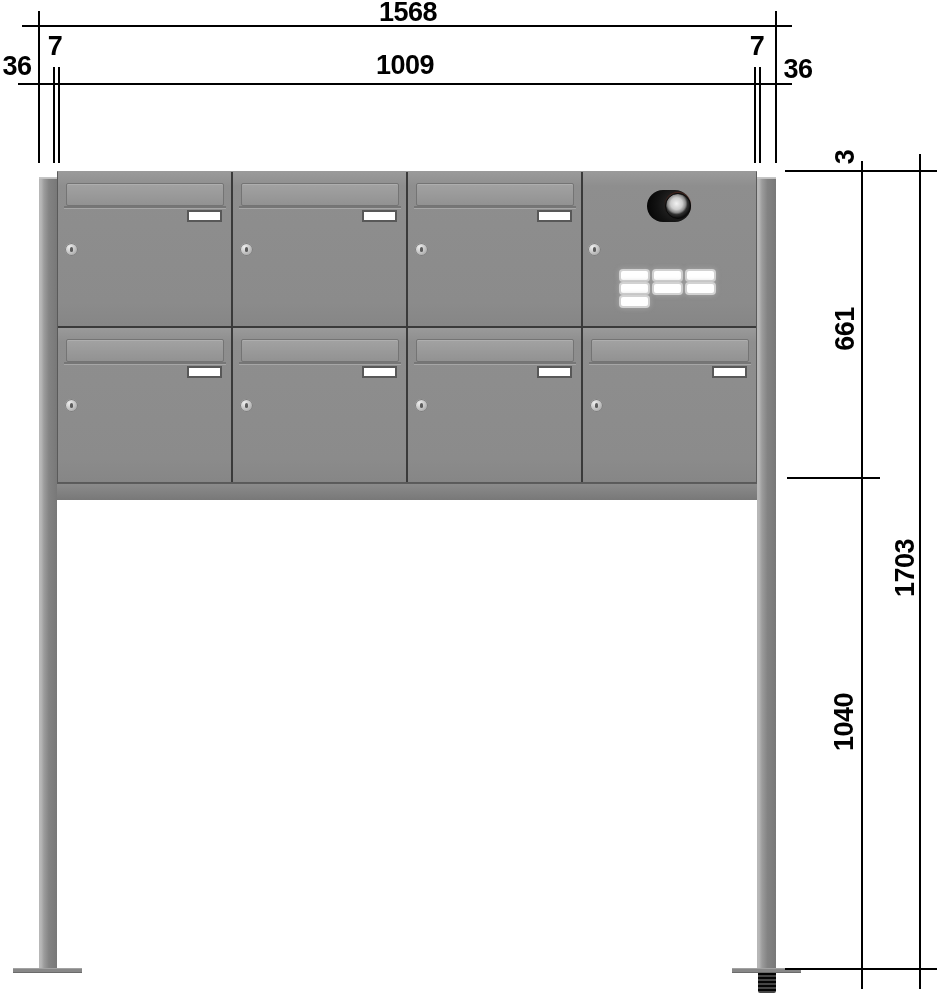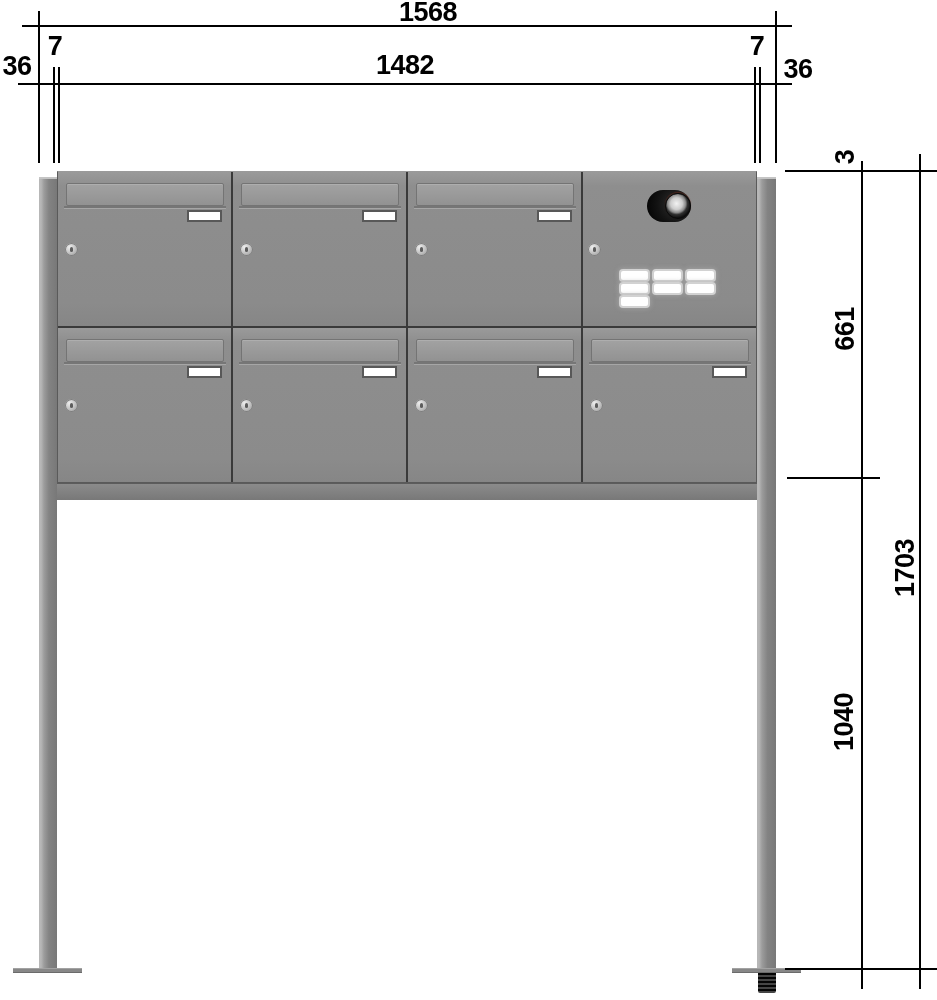--- a/index.html
+++ b/index.html
@@ -184,22 +184,22 @@
   <div class="dim" style="left:58px;  top:67px;  width:1.5px; height:96px;"></div>
   <div class="dim" style="left:754px; top:67px;  width:1.5px; height:96px;"></div>
   <div class="dim" style="left:759px; top:67px;  width:1.5px; height:96px;"></div>
 
   <div class="dim" style="left:861px; top:161px; width:2px;   height:828px;"></div>
   <div class="dim" style="left:919px; top:154px; width:2px;   height:835px;"></div>
   <div class="dim" style="left:785px; top:170px; width:152px; height:2px;"></div>
   <div class="dim" style="left:787px; top:477px; width:93px;  height:2px;"></div>
   <div class="dim" style="left:785px; top:968px; width:152px; height:2px;"></div>
 
-  <div class="dlabel" style="left:428px; top:12px;">1568</div>
-  <div class="dlabel" style="left:405px; top:65px;">1482</div>
+  <div class="dlabel" style="left:408px; top:12px;">1568</div>
+  <div class="dlabel" style="left:405px; top:65px;">1009</div>
   <div class="dlabel" style="left:55px;  top:46px;">7</div>
   <div class="dlabel" style="left:757px; top:46px;">7</div>
   <div class="dlabel" style="left:17px;  top:66px;">36</div>
   <div class="dlabel" style="left:798px; top:69px;">36</div>
   <div class="dlabel rot" style="left:845px; top:157px;">3</div>
   <div class="dlabel rot" style="left:845px; top:329px;">661</div>
   <div class="dlabel rot" style="left:844px; top:722px;">1040</div>
   <div class="dlabel rot" style="left:905px; top:568px;">1703</div>
 
 </div>

